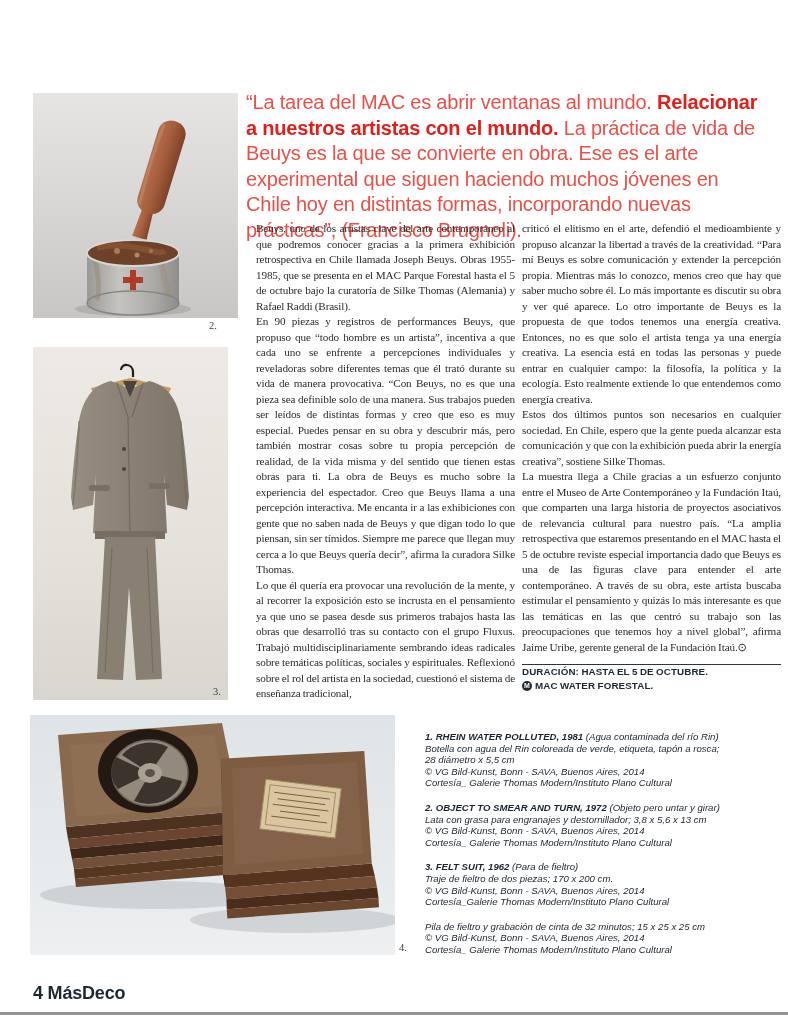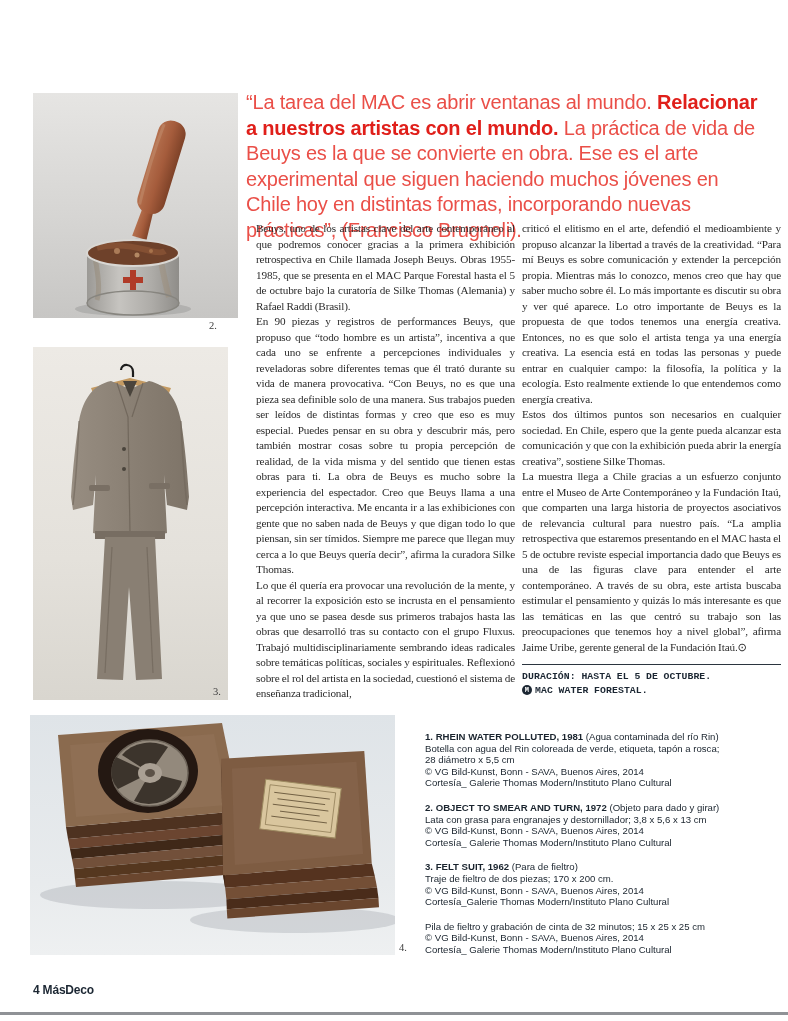--- a/index.html
+++ b/index.html
@@ -29,37 +29,37 @@
   
   .col{position:absolute;top:221px;width:259px;
        font-family:"Liberation Serif",serif;font-size:11.2px;line-height:15.5px;
        letter-spacing:-0.15px;word-spacing:-0.4px;
        text-align:justify;color:#2b2b2b;hyphens:auto;-webkit-hyphens:auto;}
   .col p{margin:0;}
   .col1{left:256px;font-family:Liberation Serif, serif;}
   .col2{left:482px;margin-left:40px;}
 
   
-  .infobox{margin-top:9px;border-top:1.5px solid #2b353f;padding-top:5px;
-           font-family:Liberation Mono, monospace;font-weight:700;
+  .infobox{margin-top:9px;border-top:1.5px solid #2b353f;
+           font-family:Liberation Sans, sans-serif;font-weight:700;
            font-size:9.8px;line-height:13.5px;color:#1c2733;letter-spacing:0.1px;
            text-align:left;}
   .loc-icon{display:inline-block;width:10px;height:10px;background:#1c2733;color:#ffffff;
             border-radius:50%;font-size:7px;line-height:10px;text-align:center;
             font-weight:700;margin-right:3px;vertical-align:1px;}
 
   
   .captions{position:absolute;left:425px;top:731px;width:341px;
             font-size:9.6px;line-height:11.6px;color:#1a242e;}
-  .cap{margin-bottom:13px;}
+  .cap{margin-bottom:13px;font-style:italic;}
   .cap .b{font-weight:700;}
 
   
   .page-footer{position:absolute;left:33px;top:983px;font-weight:700;
-               font-size:12px;color:#1c2733;letter-spacing:-0.2px;}
+               font-size:18px;color:#1c2733;letter-spacing:-0.2px;}
   .bottom-rule{position:absolute;left:0;top:1012px;width:788px;height:3px;background:#8f9296;}
 </style>
 </head>
 <body>
 
 <div class="page">
 
   <div class="photo photo-top">
     <svg width="205" height="225" viewBox="0 0 205 225">
       <defs>
@@ -211,21 +211,21 @@
 
   <div class="captions">
     <div class="cap">
       <div><span class="b">1. RHEIN WATER POLLUTED, 1981</span><span> (Agua contaminada del río Rin)</span></div>
       <div>Botella con agua del Rin coloreada de verde, etiqueta, tapón a rosca;</div>
       <div>28 diámetro x 5,5 cm</div>
       <div>© VG Bild-Kunst, Bonn - SAVA, Buenos Aires, 2014</div>
       <div>Cortesía_ Galerie Thomas Modern/Instituto Plano Cultural</div>
     </div>
     <div class="cap">
-      <div><span class="b">2. OBJECT TO SMEAR AND TURN, 1972</span><span> (Objeto para dado y girar)</span></div>
+      <div><span class="b">2. OBJECT TO SMEAR AND TURN, 1972</span><span> (Objeto pero untar y girar)</span></div>
       <div>Lata con grasa para engranajes y destornillador; 3,8 x 5,6 x 13 cm</div>
       <div>© VG Bild-Kunst, Bonn - SAVA, Buenos Aires, 2014</div>
       <div>Cortesía_ Galerie Thomas Modern/Instituto Plano Cultural</div>
     </div>
     <div class="cap">
       <div><span class="b">3. FELT SUIT, 1962</span><span> (Para de fieltro)</span></div>
       <div>Traje de fieltro de dos piezas; 170 x 200 cm.</div>
       <div>© VG Bild-Kunst, Bonn - SAVA, Buenos Aires, 2014</div>
       <div>Cortesía_Galerie Thomas Modern/Instituto Plano Cultural</div>
     </div>

